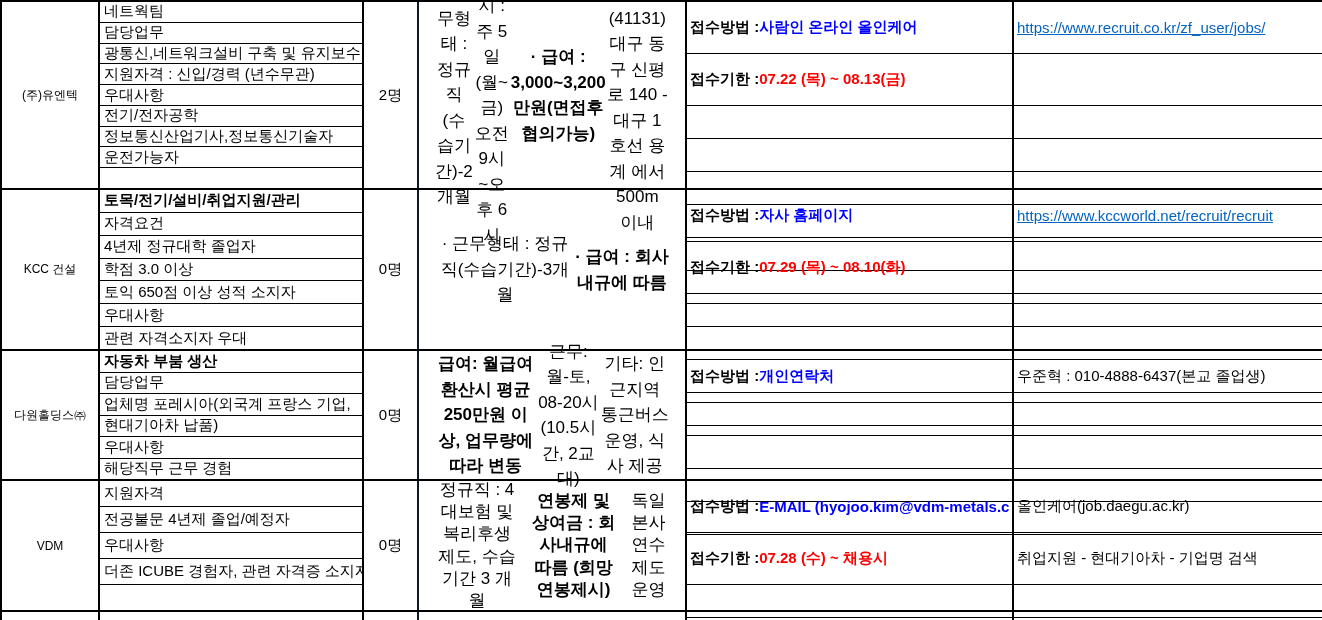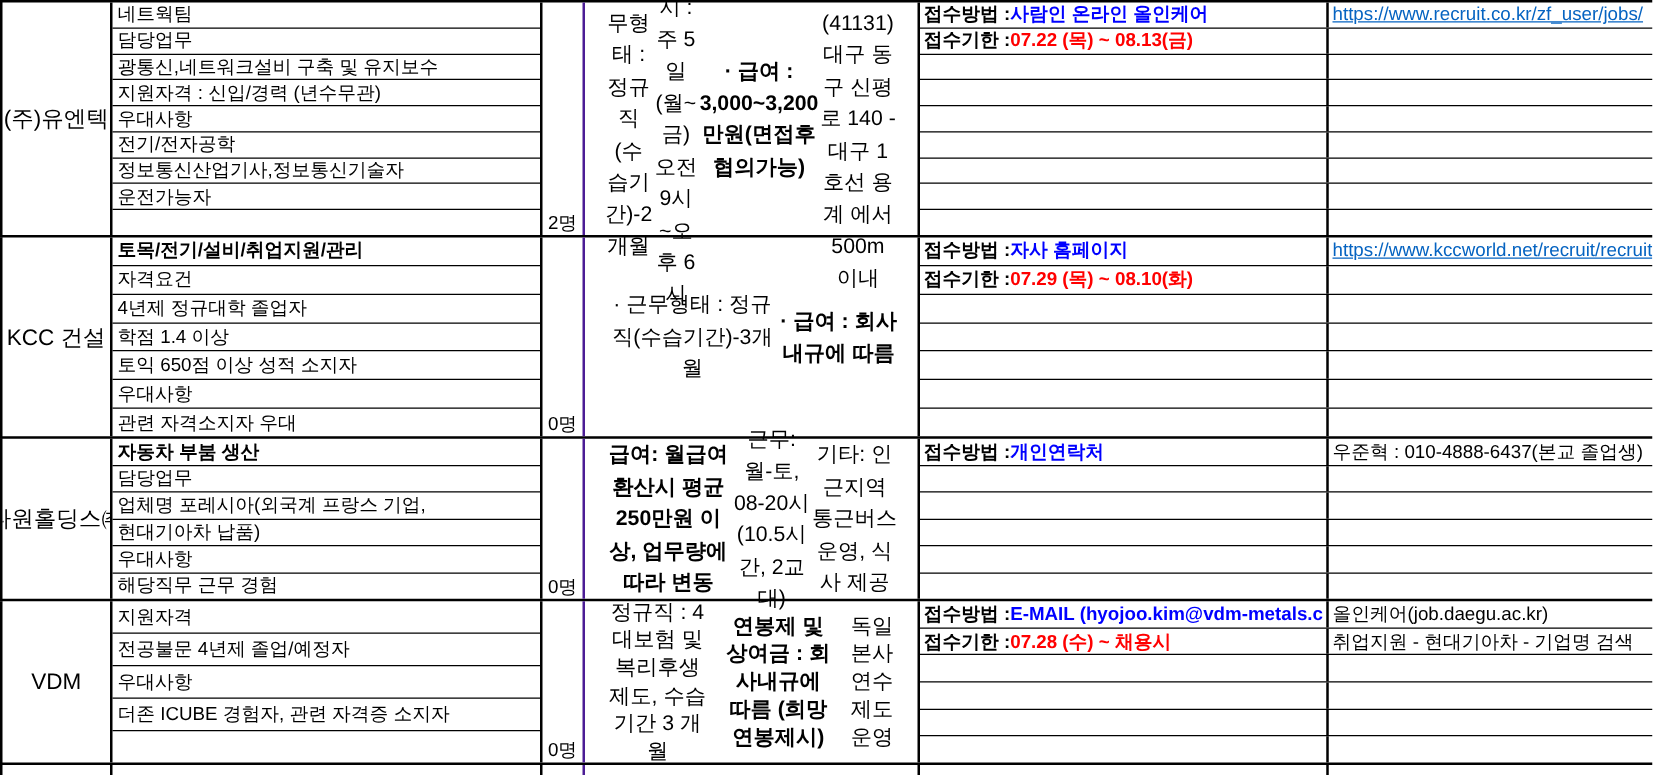--- a/index.html
+++ b/index.html
@@ -4,35 +4,35 @@
 <style>
   * { margin:0; padding:0; box-sizing:border-box; }
   html,body { background:#fff; }
   body { font-family:"Liberation Sans","DejaVu Sans",sans-serif; color:#000; }
   .sheet { position:relative; width:1322px; height:620px; overflow:hidden; background:#fff; font-size:15px; }
 
   .block { display:flex; width:1340px; border-left:2px solid #000; border-bottom:2px solid #000; }
   .block.first { border-top:2px solid #000; }
   .block.sliver { border-bottom:none; }
 
-  .company { width:88px; border-right:2px solid #000; display:flex; align-items:center; justify-content:center;
-             font-size:18px; white-space:nowrap; overflow:hidden; }
-  .details { width:344px; border-right:2px solid #000; display:flex; flex-direction:column; }
+  .company { width:98px; border-right:2px solid #000; display:flex; align-items:center; justify-content:center;
+             font-size:12px; white-space:nowrap; overflow:hidden; }
+  .details { width:264px; border-right:2px solid #000; display:flex; flex-direction:column; }
   .drow { flex:1; display:flex; align-items:center; padding:0 4px; border-bottom:1px solid #000;
           white-space:nowrap; overflow:hidden; }
   .drow:last-child { border-bottom:none; }
-  .count { width:34px; border-right:2px solid #4c1d95; display:flex; align-items:flex-end; justify-content:center; }
+  .count { width:55px; border-right:2px solid #0f172a; display:flex; align-items:center; justify-content:center; }
   .conditions { width:268px; border-right:2px solid #000; display:flex; flex-direction:row;
                 align-items:center; justify-content:center; text-align:center; font-size:17px;
                 line-height:1.5; padding:0 16px; }
   .conditions.tight { line-height:1.3;gap:13px; }
   .rightwrap { flex:1; display:flex; flex-direction:column; }
   .rrow { flex:1; display:flex; border-bottom:1px solid #000; }
   .rrow:last-child { border-bottom:none; }
-  .c5 { width:327px; border-right:2px solid #000; display:flex; align-items:center; padding:0 3px;
+  .c5 { width:327px; border-right:2px solid #000; display:flex; align-items:center; padding:16px 3px;
         white-space:nowrap; overflow:hidden; font-weight:bold; }
   .c6 { flex:1; display:flex; align-items:center; padding:0 3px; white-space:nowrap; overflow:hidden; }
 
   .bold { font-weight:bold; }
   .blue { color:var(--value-blue,#0000ff); }
   .red  { color:var(--deadline-red,#ff0000); }
   .link { color:var(--link-blue,#0563c1); text-decoration:underline; cursor:pointer; }
 </style>
 </head>
 <body>
@@ -112,21 +112,21 @@
   </div>
 
   <div class="block" style="height:161px">
     <div class="company">
       <span>KCC 건설</span>
     </div>
     <div class="details">
       <div class="drow bold">토목/전기/설비/취업지원/관리</div>
       <div class="drow">자격요건</div>
       <div class="drow">4년제 정규대학 졸업자</div>
-      <div class="drow">학점 1.4 이상</div>
+      <div class="drow">학점 3.0 이상</div>
       <div class="drow">토익 650점 이상 성적 소지자</div>
       <div class="drow">우대사항</div>
       <div class="drow">관련 자격소지자 우대</div>
     </div>
     <div class="count">
       <span>0명</span>
     </div>
     <div class="conditions">
       <div>·  근무형태 : 정규직(수습기간)-3개월</div>
       <div class="bold">·  급여 : 회사내규에 따름</div>

